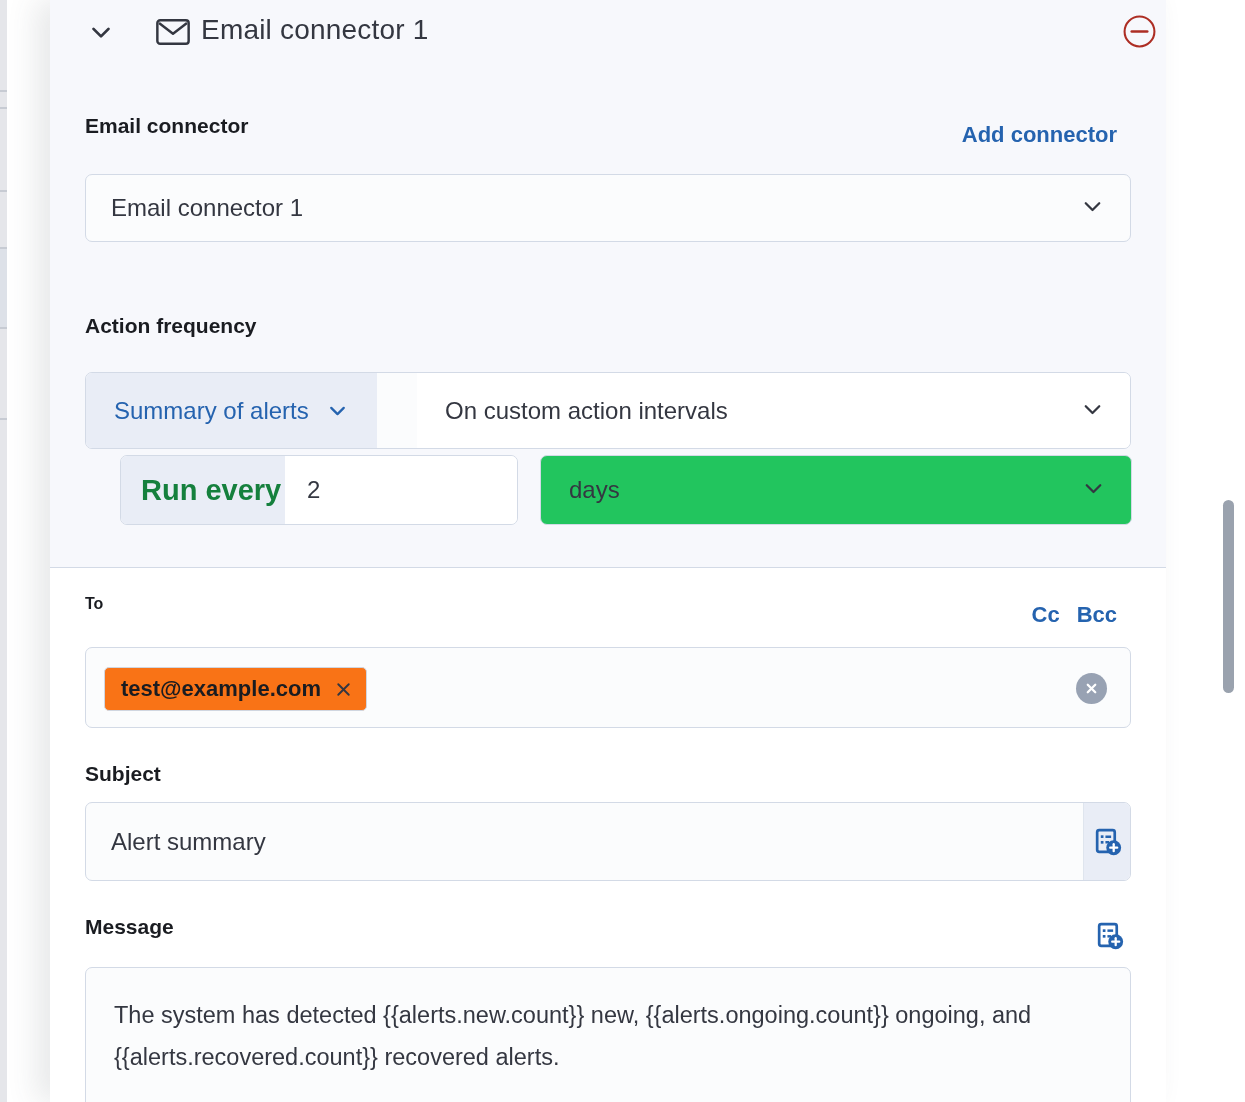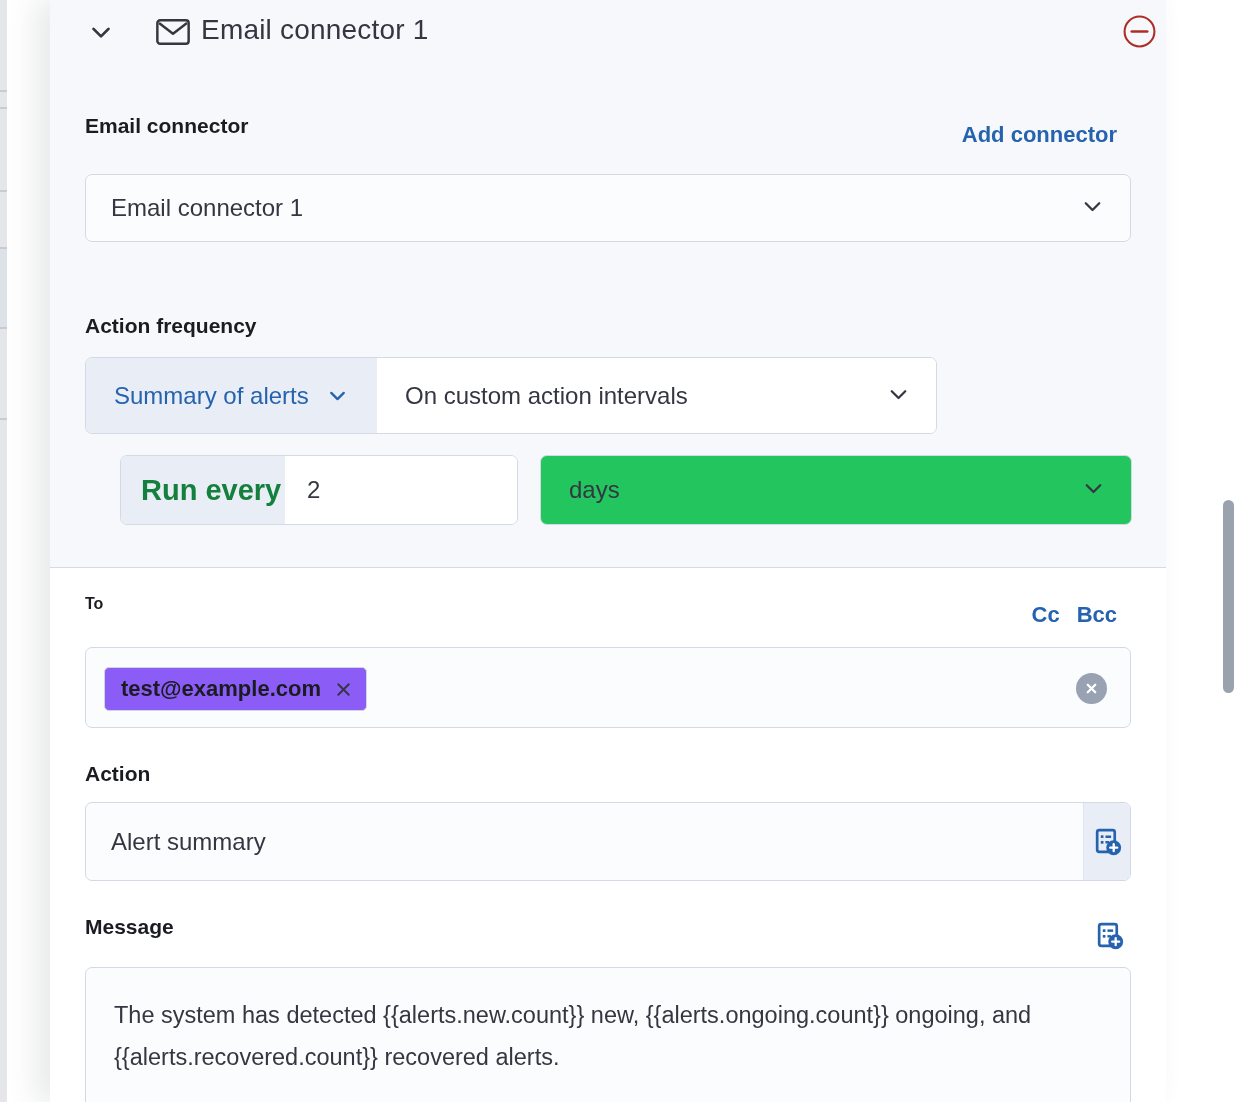--- a/index.html
+++ b/index.html
@@ -54,41 +54,41 @@
     height:100%; background:#e9edf6; display:flex; align-items:center; justify-content:center;
     flex:none; border-left:1px solid #dfe5ee; cursor:pointer;
   }
 
   
   .connector-label { left:35px; top:114px; }
   .add-connector { position:absolute; right:49px; top:122px; }
   .connector-select { left:35px; top:174px; width:1046px; height:68px; padding-left:25px; cursor:pointer; }
 
   .freq-label { left:35px; top:314px; }
-  .freq-control { left:35px; top:357px; width:852px; height:77px; }
+  .freq-control { left:35px; top:372px; width:1046px; height:77px;gap:40px; }
   .freq-prepend { width:291px; padding-left:28px; gap:16px; cursor:pointer; }
   .freq-prepend .value-text { color:#2563af; font-weight:500; }
   .freq-body { position:relative; flex:1; height:100%; background:#fff; display:flex; align-items:center; padding-left:28px; cursor:pointer; }
 
   .runevery-group { left:70px; top:455px; width:398px; height:70px; }
   .runevery-prepend { width:164px; padding-left:20px; }
   .runevery-prepend .value-text { font-weight:700; color:#15803d; font-size:29px; }
   .runevery-inputwrap { flex:1; height:100%; background:#fff; display:flex; align-items:center; }
   .runevery-input {
     width:100%; border:none; outline:none; background:transparent;
     font-family:inherit; font-size:24px; color:#343741; padding-left:22px;
   }
   .unit-select { left:490px; top:455px; width:592px; height:70px; padding-left:28px; background:#22c55e; cursor:pointer; }
 
   .to-label { left:35px; top:595px; font-size:16px; }
   .ccbcc { position:absolute; right:49px; top:602px; display:flex; gap:17px; }
 
   .combo { left:35px; top:647px; width:1046px; height:81px; cursor:text; }
   .pill {
-    position:absolute; left:18px; top:19px; height:44px; background:#8b5cf6;
+    position:absolute; left:18px; top:19px; height:44px; background:#f97316;
     border:1px solid #d0d6e0; border-radius:5px; display:flex; align-items:center;
     gap:12px; padding:0 12px 0 16px;
   }
   .pill-text { font-size:22px; font-weight:700; color:#1a1c21; }
   .combo-clear {
     position:absolute; right:23px; top:25px; width:31px; height:31px; border-radius:50%;
     background:#98a2b3; border:none; cursor:pointer; display:flex;
     align-items:center; justify-content:center; padding:0;
   }
 
@@ -219,21 +219,21 @@
       </svg>
     </span>
     <button class="combo-clear" aria-label="clear">
       <svg width="15" height="15" viewBox="0 0 16 16">
         <line x1="4" y1="4" x2="12" y2="12" stroke="#ffffff" stroke-width="2.4" stroke-linecap="round"></line>
         <line x1="12" y1="4" x2="4" y2="12" stroke="#ffffff" stroke-width="2.4" stroke-linecap="round"></line>
       </svg>
     </button>
   </div>
 
-  <label class="field-label subject-label">Action</label>
+  <label class="field-label subject-label">Subject</label>
   <div class="control subject-group">
     <div class="subject-inputwrap">
       <input class="subject-input" type="text" value="Alert summary" style="">
     </div>
     <div class="append subject-append">
       <svg width="31" height="31" viewBox="0 0 30 30">
         <rect x="5" y="4" width="17" height="21" rx="2" fill="none" stroke="#2563af" stroke-width="2.6"></rect>
         <rect x="8.5" y="9" width="2.6" height="2.6" fill="#2563af"></rect>
         <line x1="13" y1="10.3" x2="18.5" y2="10.3" stroke="#2563af" stroke-width="2.4"></line>
         <rect x="8.5" y="14.5" width="2.6" height="2.6" fill="#2563af"></rect>

